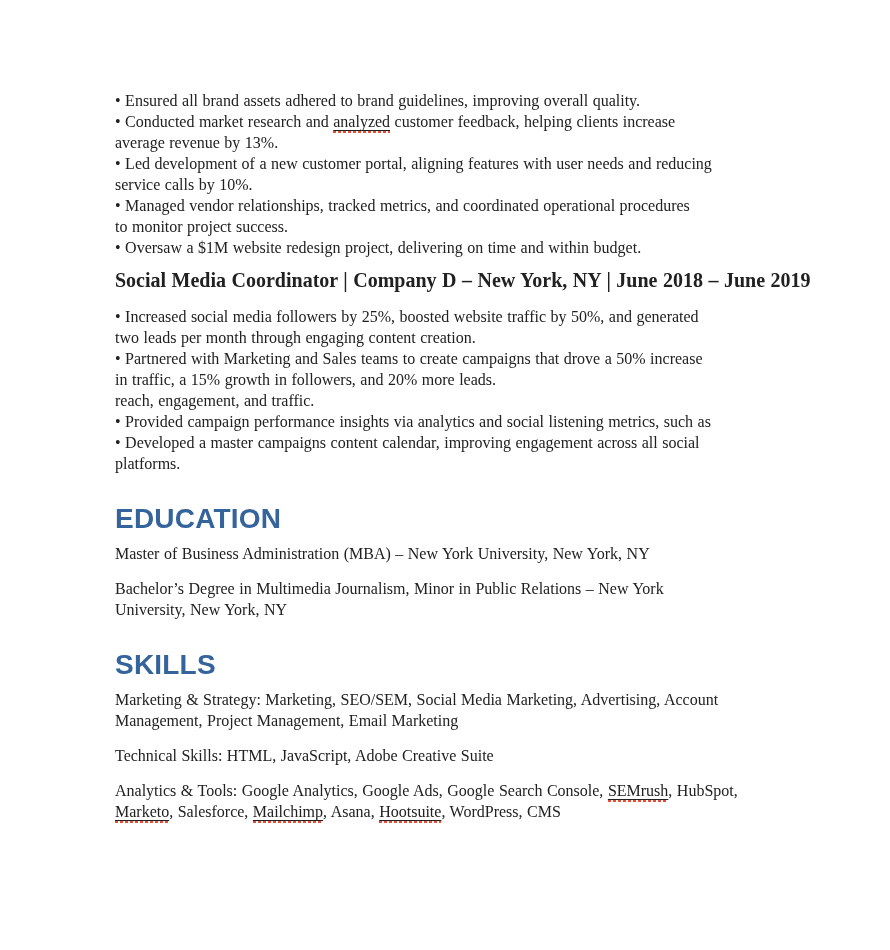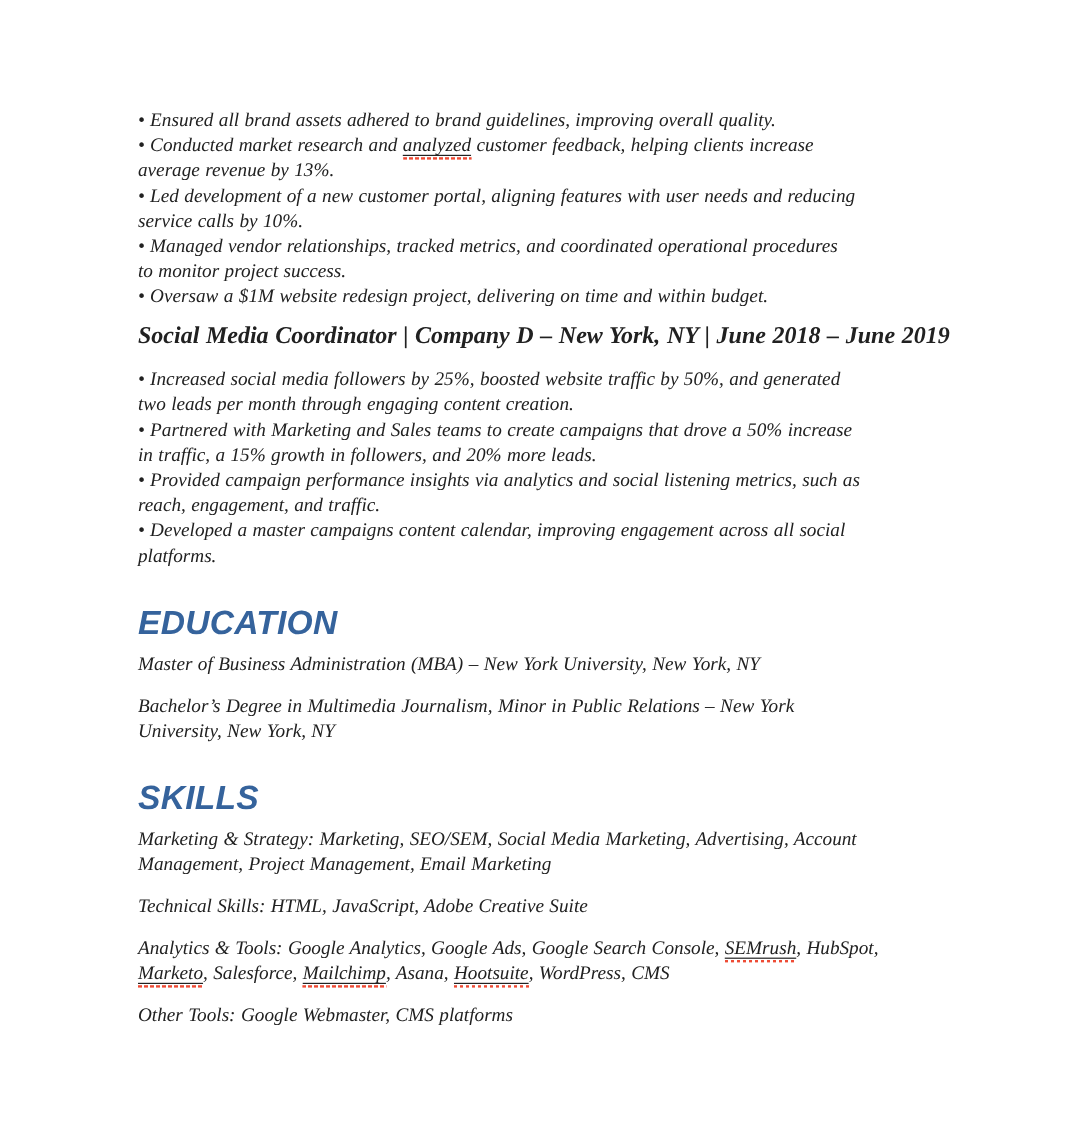--- a/index.html
+++ b/index.html
@@ -8,21 +8,20 @@
     background: #ffffff;
   }
   .page {
     position: relative;
     width: 838px;
     height: 950px;
     background: var(--page-bg, #ffffff);
     overflow: hidden;
     font-family: "Liberation Serif", "DejaVu Serif", serif;
     color: var(--body-text, #212121);
-    font-style: italic;
   }
   .content {
     box-sizing: content-box;
     padding: 90px 115px 0 115px;
     width: 660px;
   }
   .block {
     margin: 0;
   }
   .line {
@@ -82,22 +81,22 @@
         <div class="line"><span>• Managed vendor relationships, tracked metrics, and coordinated operational procedures</span></div>
         <div class="line"><span>to monitor project success.</span></div>
         <div class="line"><span>• Oversaw a $1M website redesign project, delivering on time and within budget.</span></div>
       </div>
       <p class="block job-heading">Social Media Coordinator | Company D – New York, NY | June 2018 – June 2019</p>
       <div class="block bullets">
         <div class="line"><span>• Increased social media followers by 25%, boosted website traffic by 50%, and generated</span></div>
         <div class="line"><span>two leads per month through engaging content creation.</span></div>
         <div class="line"><span>• Partnered with Marketing and Sales teams to create campaigns that drove a 50% increase</span></div>
         <div class="line"><span>in traffic, a 15% growth in followers, and 20% more leads.</span></div>
+        <div class="line"><span>reach, engagement, and traffic.</span></div>
         <div class="line"><span>• Provided campaign performance insights via analytics and social listening metrics, such as</span></div>
-        <div class="line"><span>reach, engagement, and traffic.</span></div>
         <div class="line"><span>• Developed a master campaigns content calendar, improving engagement across all social</span></div>
         <div class="line"><span>platforms.</span></div>
       </div>
       <h2 class="block section-heading">EDUCATION</h2>
       <div class="block paragraph">
         <div class="line"><span>Master of Business Administration (MBA) – New York University, New York, NY</span></div>
       </div>
       <div class="block paragraph">
         <div class="line"><span>Bachelor’s Degree in Multimedia Journalism, Minor in Public Relations – New York</span></div>
         <div class="line"><span>University, New York, NY</span></div>
@@ -107,17 +106,14 @@
         <div class="line"><span>Marketing &amp; Strategy: Marketing, SEO/SEM, Social Media Marketing, Advertising, Account</span></div>
         <div class="line"><span>Management, Project Management, Email Marketing</span></div>
       </div>
       <div class="block paragraph">
         <div class="line"><span>Technical Skills: HTML, JavaScript, Adobe Creative Suite</span></div>
       </div>
       <div class="block paragraph">
         <div class="line"><span>Analytics &amp; Tools: Google Analytics, Google Ads, Google Search Console, </span><span class="miss">SEMrush</span><span>, HubSpot,</span></div>
         <div class="line"><span class="miss">Marketo</span><span>, Salesforce, </span><span class="miss">Mailchimp</span><span>, Asana, </span><span class="miss">Hootsuite</span><span>, WordPress, CMS</span></div>
       </div>
-      <div class="block paragraph">
-        <div class="line"><span>Other Tools: Google Webmaster, CMS platforms</span></div>
-      </div>
     </div>
 </div>
 
 </body></html>

